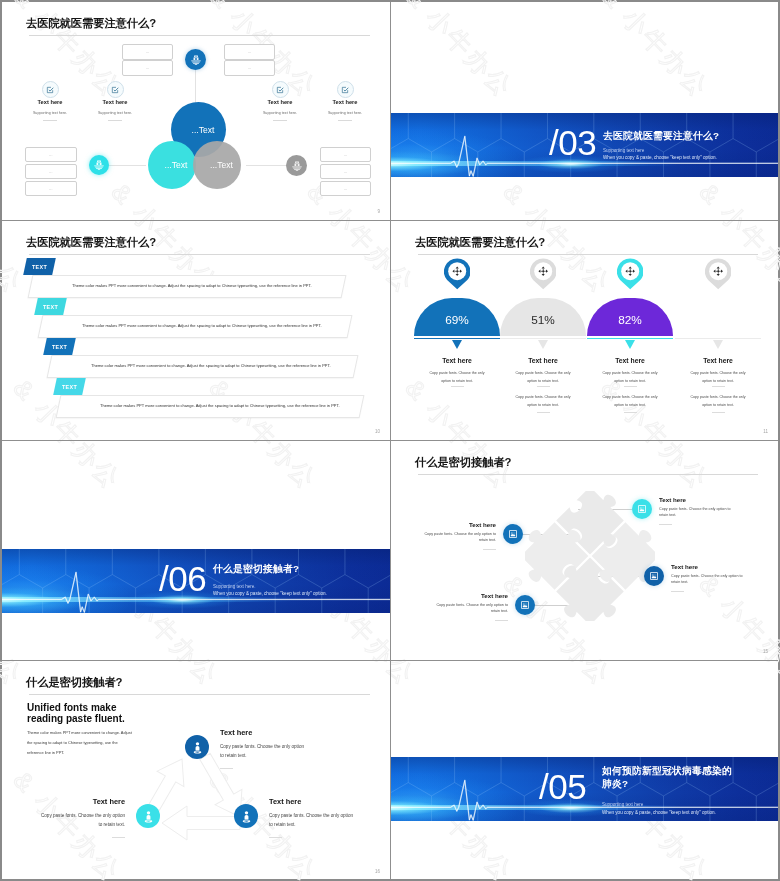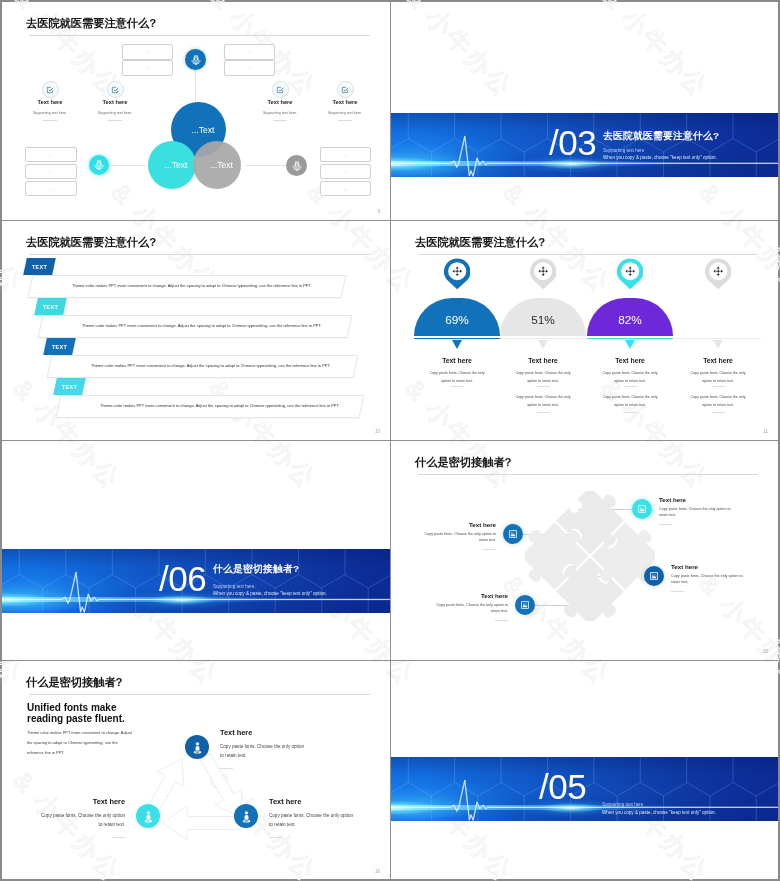--- a/index.html
+++ b/index.html
@@ -806,20 +806,21 @@
             <polygon points="812.4,106.5 835.8,120.0 835.8,147.0 812.4,160.5 789.0,147.0 789.0,120.0" fill="none" stroke="rgba(170,215,255,.30)" stroke-width="0.75"></polygon>
           </svg>
           <div class="glow3"></div>
           <div class="glow"></div>
           <div class="glow2"></div>
           <svg class="ecg" viewBox="0 0 390 64">
             <path d="M0 50.5 L60 50.5 L63.6 48.2 L66.3 54.4 L68.2 50.5 L74.4 23.2 L79 63.2 L80.6 58 L82.8 63.5 L86.7 45.2 L89.4 52 L92.8 48.2 L95.5 52 L97 50.5 L390 50.5" fill="none" stroke="#eaffff" stroke-width="1.5" stroke-linejoin="round" stroke-linecap="round" opacity="0.35"></path>
             <path d="M0 50.5 L60 50.5 L63.6 48.2 L66.3 54.4 L68.2 50.5 L74.4 23.2 L79 63.2 L80.6 58 L82.8 63.5 L86.7 45.2 L89.4 52 L92.8 48.2 L95.5 52 L97 50.5 L390 50.5" fill="none" stroke="#ffffff" stroke-width="0.75" stroke-linejoin="round" stroke-linecap="round" opacity="0.98"></path>
           </svg>
           <div class="bnum" style="left:148px;top:12px">/05</div>
+          <div class="btitle" style="left:211px;top:8px;width:136px;">如何预防新型冠状病毒感染的肺炎?</div>
           <div class="bsub1" style="left:211px;top:45px">Supporting text here</div>
           <div class="bsub2" style="left:211px;top:52.5px">When you copy &amp; paste, choose "keep text only" option.</div>
         </div>
       </div>
 </div>
 <div class="gridlines">
   <i style="left:388px;top:0;width:1px;height:877px"></i>
   <i style="left:0;top:218px;width:776px;height:1px"></i>
   <i style="left:0;top:438px;width:776px;height:1px"></i>
   <i style="left:0;top:658px;width:776px;height:1px"></i>

